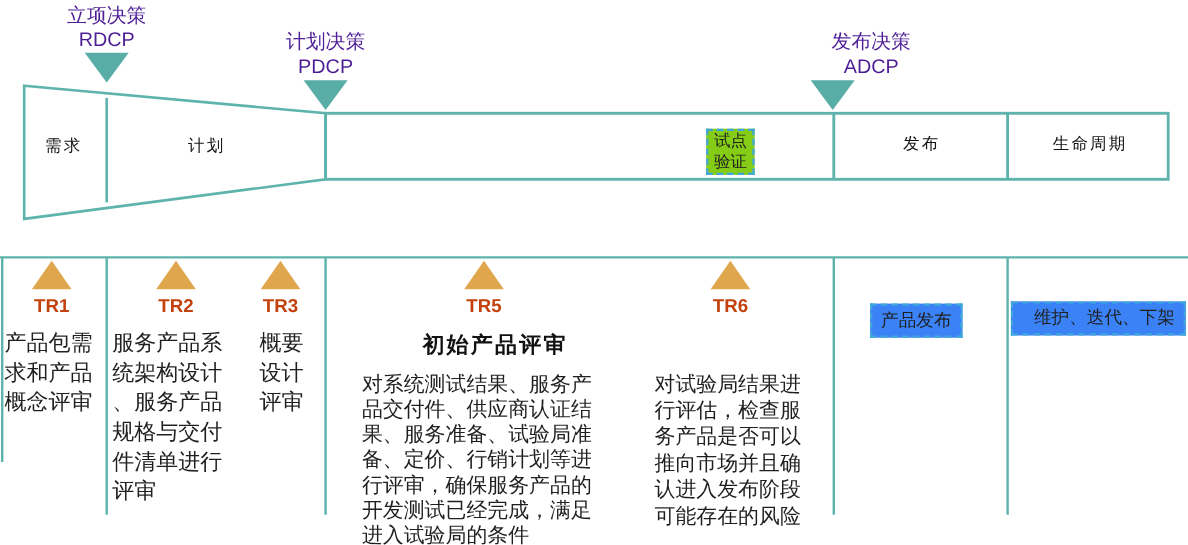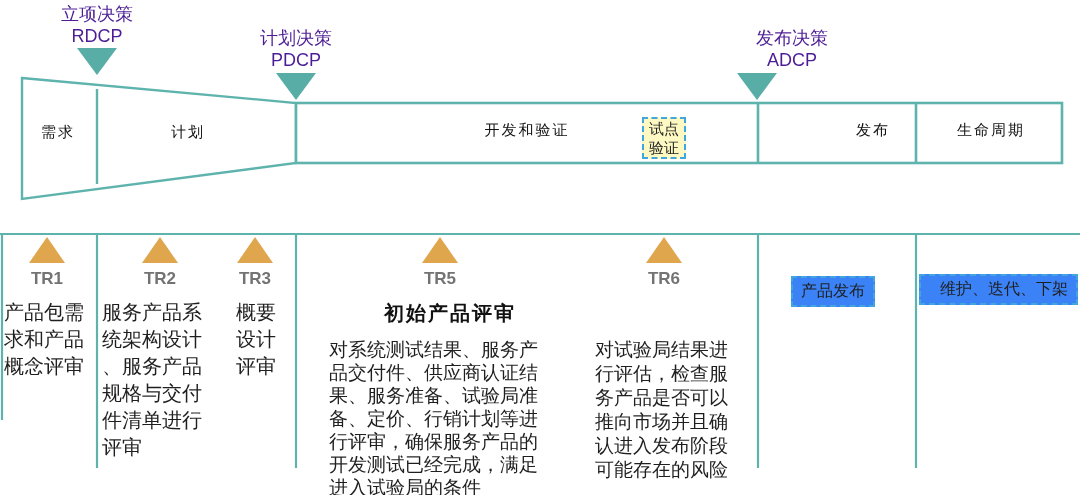--- a/index.html
+++ b/index.html
@@ -32,30 +32,30 @@
   .tri-tr3 { left:237px; top:237px; }
   .tri-tr5 { left:422px; top:237px; }
   .tri-tr6 { left:646px; top:237px; }
 
   
   .phase { position:absolute; transform:translateX(-50%); font-weight:normal;
     font-size:15px; letter-spacing:2px; white-space:nowrap; color:#111; }
   .phase-req  { left:58px;  top:123px; }
   .phase-plan { left:188px; top:123px; }
   .phase-dev  { left:527px; top:121px; }
-  .phase-rel  { left:838px; top:121px;margin-left:35px; }
+  .phase-rel  { left:838px; top:121px; }
   .phase-life { left:991px; top:121px; }
 
   .pilot-box { position:absolute; left:642px; top:117px; width:44px; height:42px;
     border:2px dashed #3FA7DB; display:flex; align-items:center; justify-content:center;
-    font-size:15px; line-height:19px; text-align:center; white-space:pre-line; background:#fef9c3; }
+    font-size:15px; line-height:19px; text-align:center; white-space:pre-line; background:#84cc16; }
 
   
   .tr-label { position:absolute; transform:translateX(-50%); top:269px;
-    font-size:17px; font-weight:600; color:#737373; }
+    font-size:17px; font-weight:600; color:#c2410c; }
   .tr-title { position:absolute; transform:translateX(-50%); font-size:20px;
     font-weight:bold; letter-spacing:2px; white-space:nowrap; color:#111; }
   .tr-body  { position:absolute; white-space:pre-line; color:#1f1f1f; }
   .body-big { font-size:20px; line-height:27px; }
   .body-med { font-size:19px; line-height:23px; }
 
   .tr1-body { left:4px;   top:299px; width:100px; }
   .tr2-body { left:102px; top:299px; width:114px; }
   .tr3-body { left:236px; top:299px; width:48px; }
   .tr5-title { left:450px; top:300px; }
@@ -102,21 +102,20 @@
   <div class="decision decision-adcp">
     <div>发布决策</div>
     <div>ADCP</div>
   </div>
   <div class="tri-down tri-rdcp"></div>
   <div class="tri-down tri-pdcp"></div>
   <div class="tri-down tri-adcp"></div>
 
   <div class="phase phase-req">需求</div>
   <div class="phase phase-plan">计划</div>
-  <div class="phase phase-dev">开发和验证</div>
   <div class="pilot-box">试点
 验证</div>
   <div class="phase phase-rel">发布</div>
   <div class="phase phase-life">生命周期</div>
 
   <div class="tri-up tri-tr1"></div>
   <div class="tri-up tri-tr2"></div>
   <div class="tri-up tri-tr3"></div>
   <div class="tri-up tri-tr5"></div>
   <div class="tri-up tri-tr6"></div>

